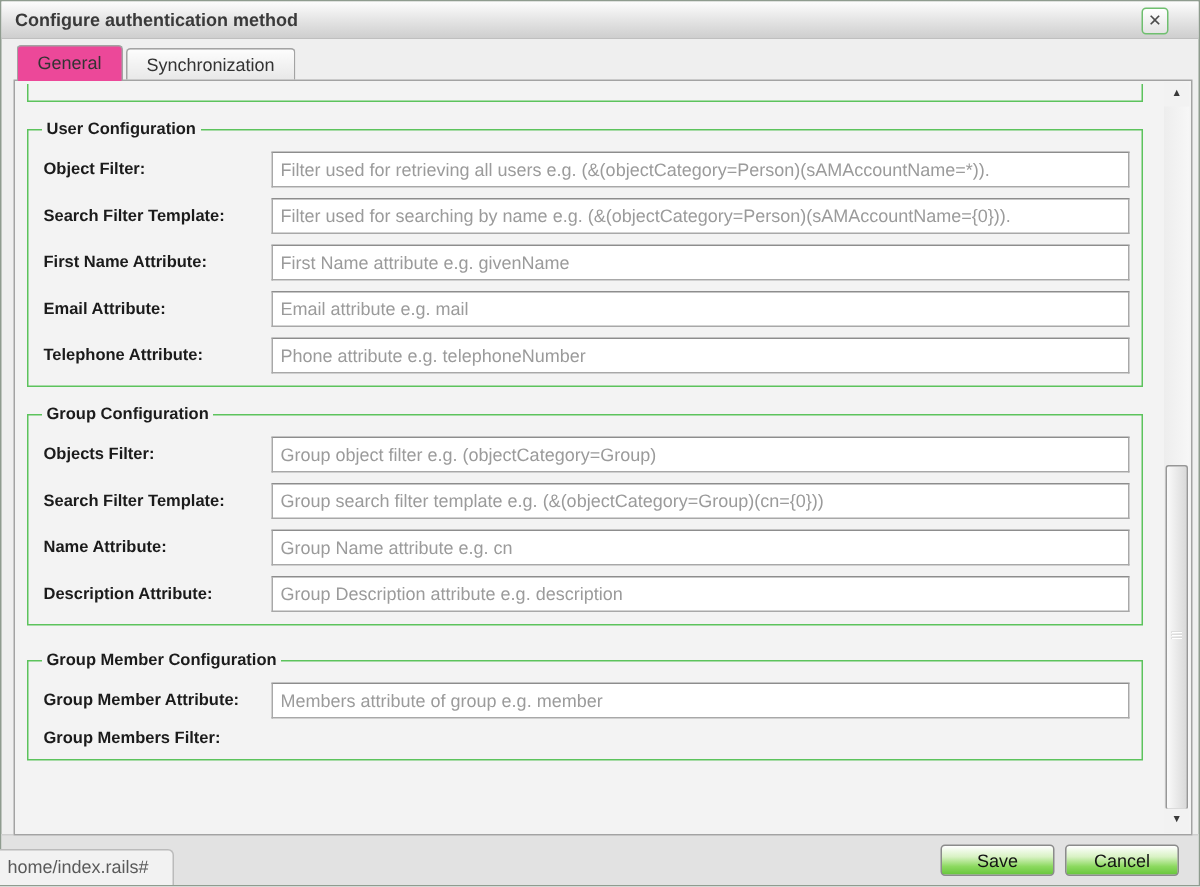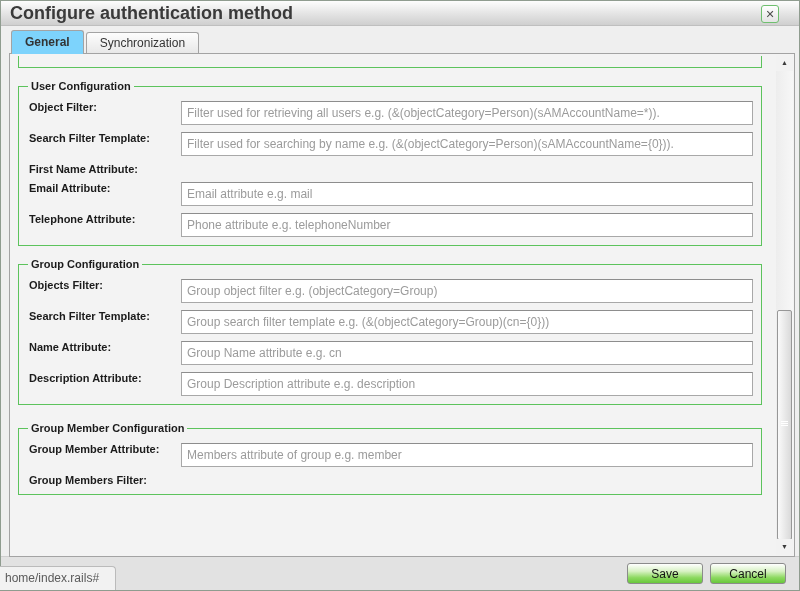--- a/index.html
+++ b/index.html
@@ -15,21 +15,21 @@
     border:1px solid #8f9c8f;
     background:#efefef;
   }
   
   .titlebar {
     position:absolute; top:0; left:0; right:0; height:25px;
     background:linear-gradient(#fdfdfd,#e3e3e3 55%,#cfcfcf);
     border-bottom:1px solid #bfbfbf;
   }
   .title {
-    font-size:18px; font-weight:bold; color:#3a3a3a;
+    font-size:12px; font-weight:bold; color:#3a3a3a;
     line-height:25px; padding-left:9px;
   }
   .close-btn {
     position:absolute; top:4px; right:20px;
     width:18px; height:18px;
     background:linear-gradient(#ffffff,#e4e4e4);
     border:1px solid #6fbf6f; border-radius:3px;
     font-size:11px; line-height:16px; text-align:center;
     color:#4c4c4c; cursor:pointer;
   }
@@ -37,21 +37,21 @@
   .tabs { position:absolute; top:29px; left:10px; height:24px; display:flex; gap:2px; align-items:flex-end; }
   .tab {
     padding:0 13px; font-size:12px; line-height:21px; height:22px;
     border:1px solid #a3a3a3; border-bottom:none;
     border-radius:3px 3px 0 0;
     background:linear-gradient(#fdfdfd,#e7e7e7);
     color:#333; cursor:pointer;
   }
   .tab.active {
     height:24px; line-height:23px;
-    background:#7dd3fc; font-weight:bold; position:relative; z-index:3;
+    background:#ec4899; font-weight:normal; position:relative; z-index:3;
   }
   
   .panel {
     position:absolute; top:52px; left:8px; width:786px; height:504px;
     border:1px solid #a3a3a3; background:#f3f3f3; z-index:2;
   }
   .content {
     position:absolute; top:1px; left:1px; right:19px; bottom:1px;
     overflow:hidden; padding:1px 6px 0 4px;
   }
@@ -63,21 +63,21 @@
     border:1px solid #5cc35c;
     margin:12px 7px 0 3px;
     padding:5px 8px 8px 4px;
     background:#f3f3f3;
   }
   fieldset.section.last { margin-top:17px; }
   fieldset.section legend {
     font-size:11px; font-weight:bold; color:#1b1b1b;
     padding:0 3px; margin-left:5px;
   }
-  .row { display:flex; margin:7px 0 0 6px; }
+  .row { display:flex; align-items:center; margin:7px 0 0 6px; }
   .row:first-of-type { margin-top:4px; }
   .flabel {
     flex:0 0 152px; font-size:11px; font-weight:bold; color:#1b1b1b;
   }
   .finput {
     flex:1; height:24px;
     border:1px solid #a8a8a8; border-top-color:#8d8d8d;
     background:#ffffff; font-family:"Liberation Sans", sans-serif;
     font-size:12px; padding:0 5px; color:#333;
   }
@@ -150,20 +150,21 @@
         <div class="row">
           <label class="flabel">Object Filter:</label>
           <input class="finput" type="text" placeholder="Filter used for retrieving all users e.g. (&amp;(objectCategory=Person)(sAMAccountName=*))." style="">
         </div>
         <div class="row">
           <label class="flabel">Search Filter Template:</label>
           <input class="finput" type="text" placeholder="Filter used for searching by name e.g. (&amp;(objectCategory=Person)(sAMAccountName={0}))." style="">
         </div>
         <div class="row">
           <label class="flabel">First Name Attribute:</label>
+          <input class="finput" type="text" placeholder="First Name attribute e.g. givenName" style="">
         </div>
         <div class="row">
           <label class="flabel">Email Attribute:</label>
           <input class="finput" type="text" placeholder="Email attribute e.g. mail" style="">
         </div>
         <div class="row">
           <label class="flabel">Telephone Attribute:</label>
           <input class="finput" type="text" placeholder="Phone attribute e.g. telephoneNumber" style="">
         </div>
       </fieldset>

